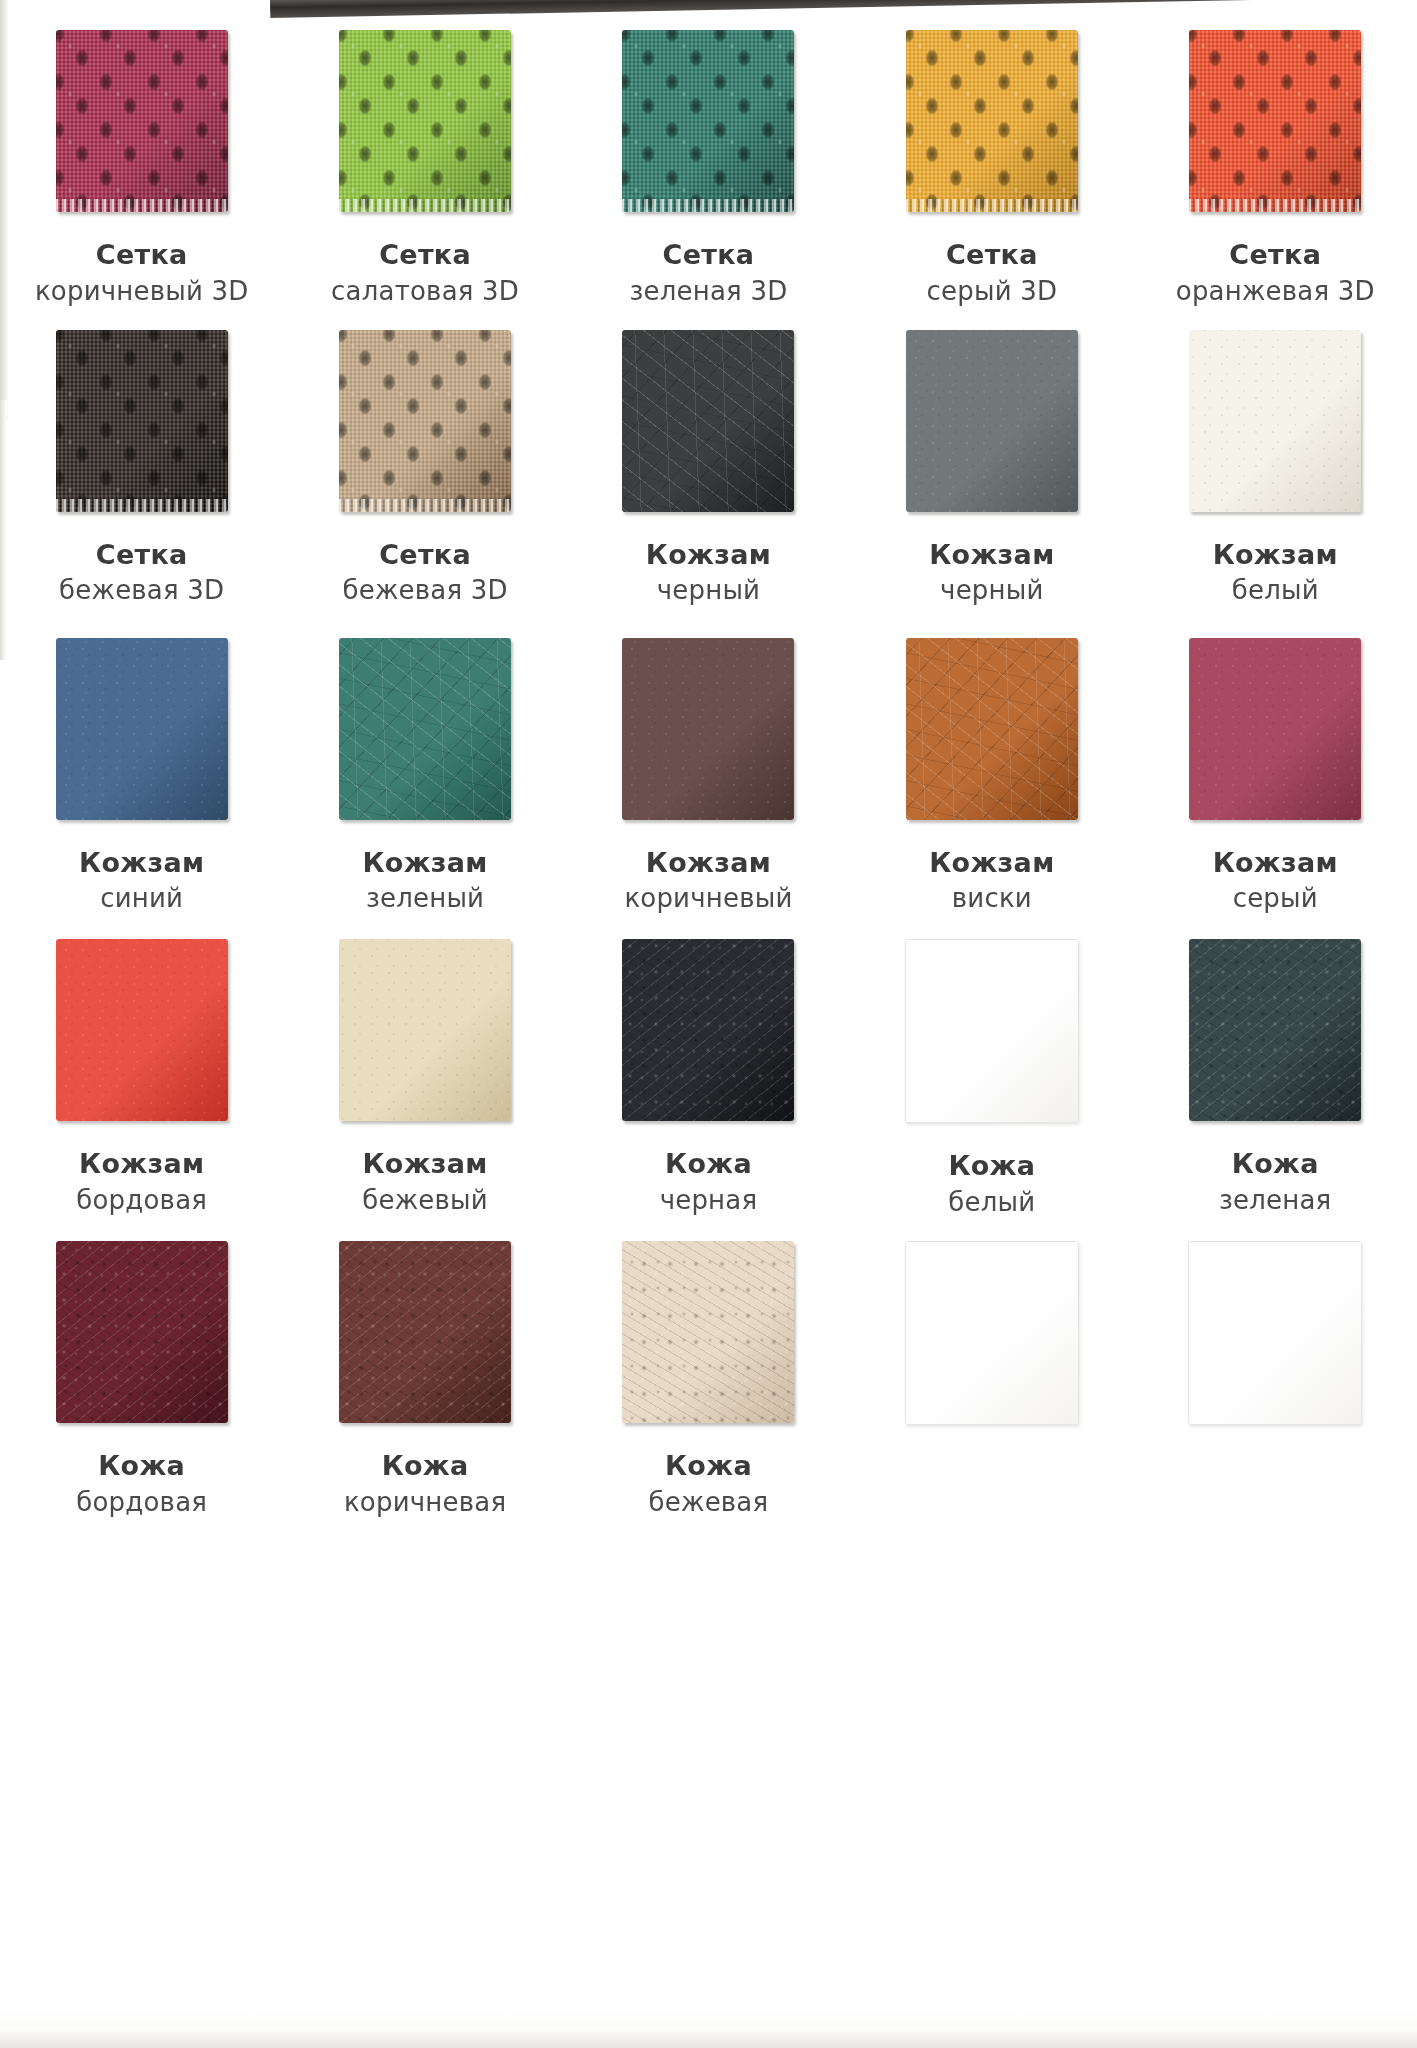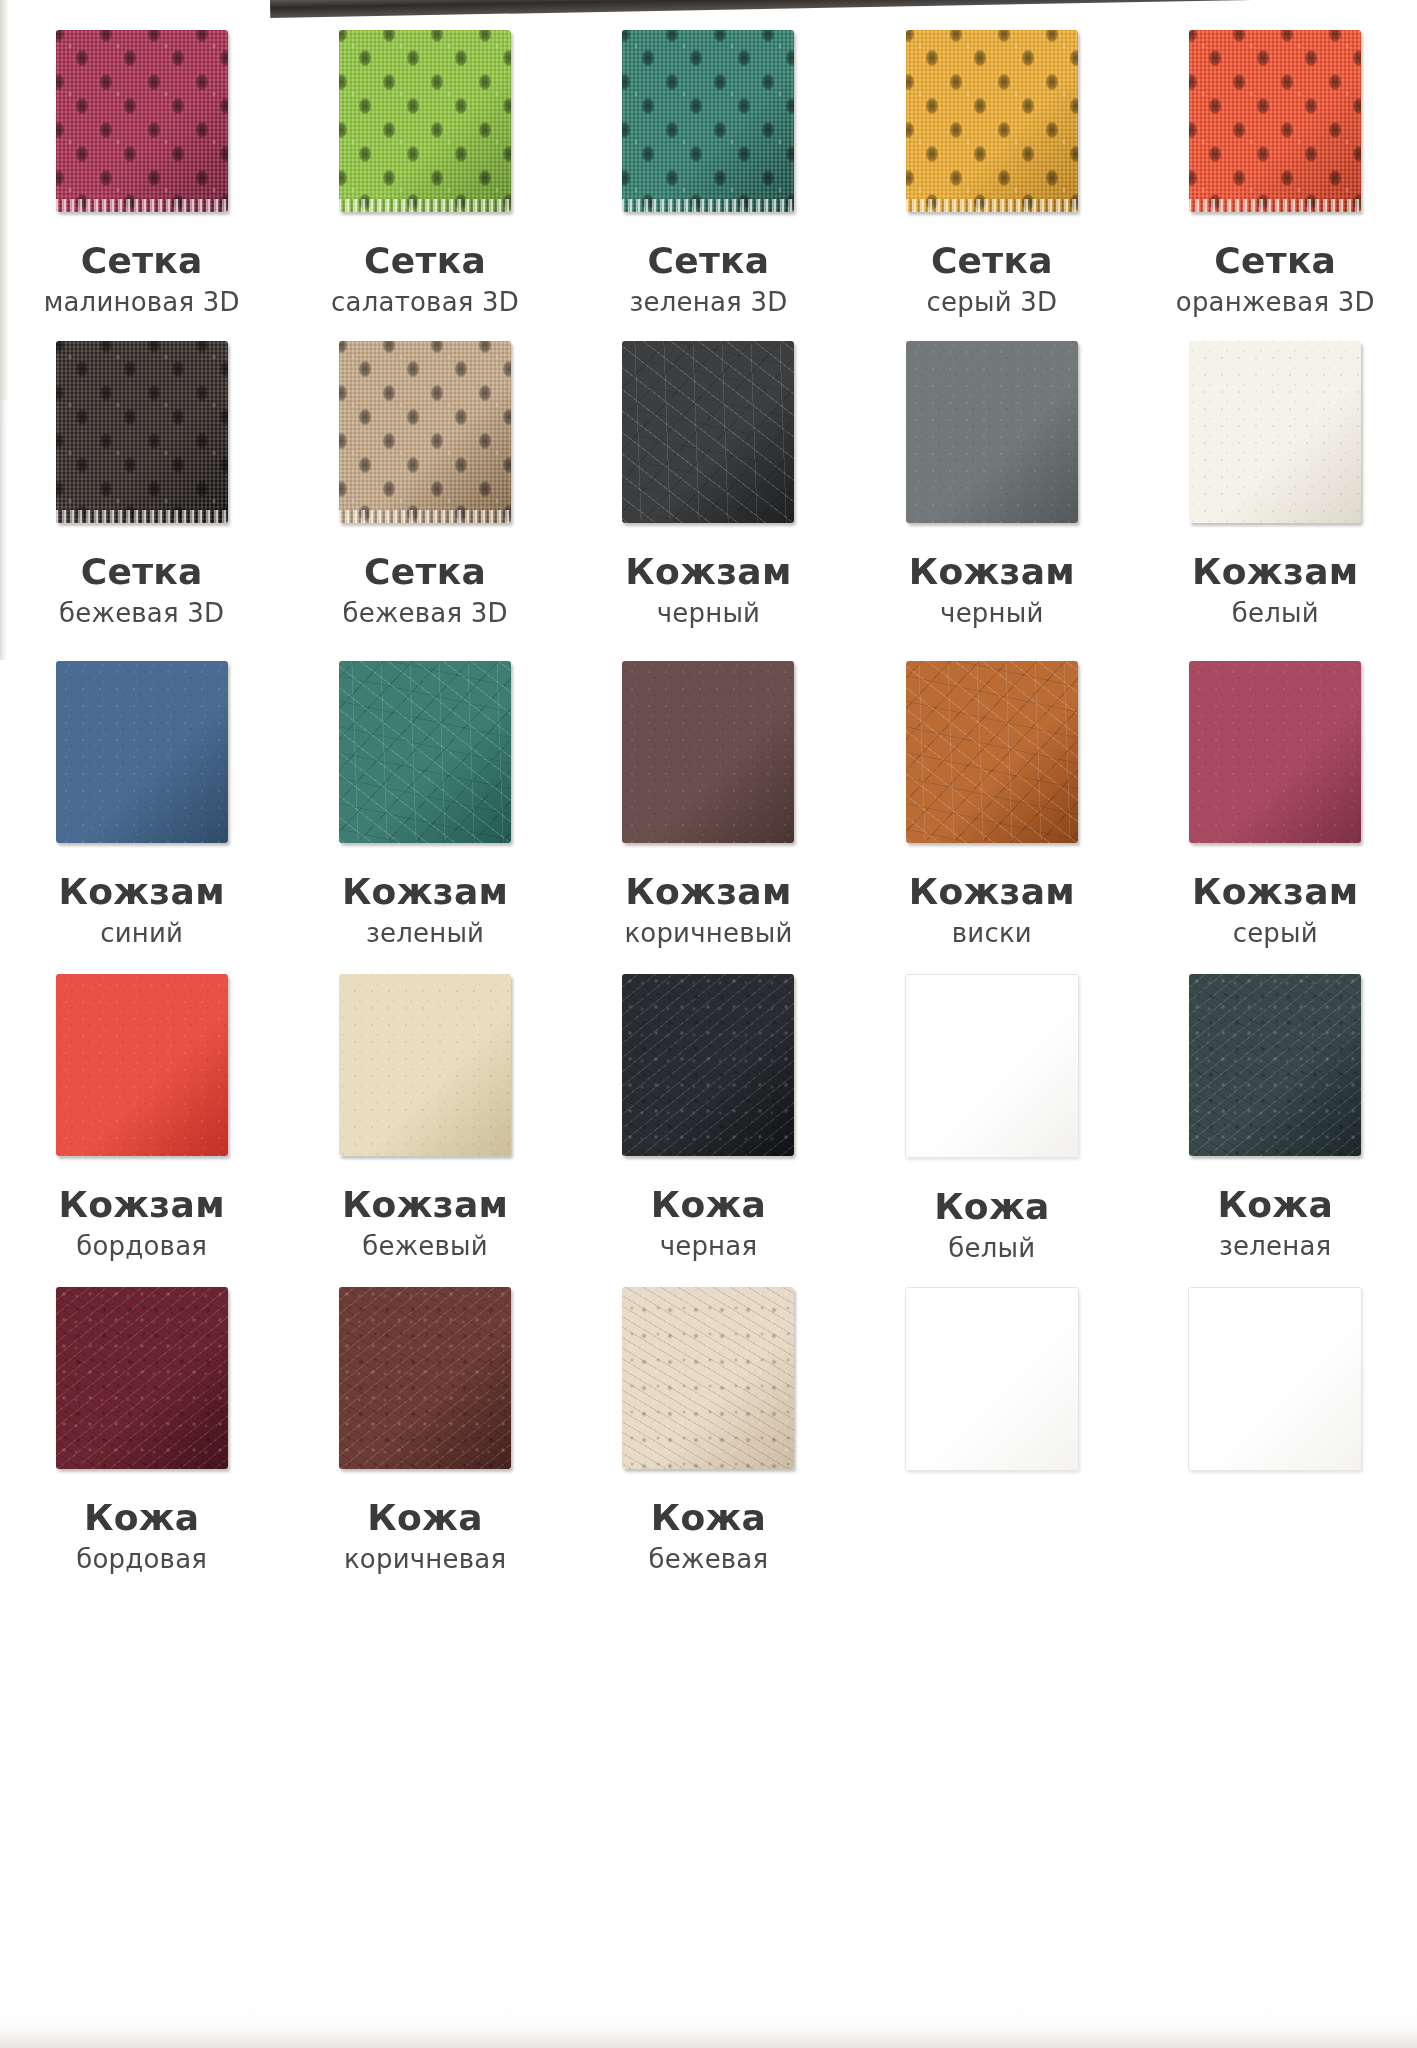--- a/index.html
+++ b/index.html
@@ -144,21 +144,21 @@
   .tex-none { background: none; }
 
   
   .swatch-label {
     text-align: center;
     line-height: 1.28;
     margin-top: 26px;
   }
   .label-material {
     font-weight: bold;
-    font-size: 36px;
+    font-size: 27px;
     color: #3b3b3b;
     letter-spacing: 0.3px;
   }
   .label-color {
     font-size: 26px;
     color: #4a4a4a;
     letter-spacing: 0.2px;
     margin-top: 2px;
   }
   .label-empty .label-material,
@@ -174,21 +174,21 @@
 <div id="grid">
     <div class="swatch-row" style="margin-bottom: 22px;">
       <div class="swatch-cell">
         <div class="swatch-chip chip-shadow">
           <div class="chip-base" style="background: linear-gradient(135deg, rgb(166, 42, 78) 0%, rgb(166, 42, 78) 58%, rgb(110, 23, 51) 100%);"></div>
           <div class="chip-tex tex-mesh"></div>
           <div class="mesh-fringe"></div>
         </div>
         <div class="swatch-label">
           <div class="label-material">Сетка</div>
-          <div class="label-color">малиновая 3D</div>
+          <div class="label-color">коричневый 3D</div>
         </div>
       </div>
       <div class="swatch-cell">
         <div class="swatch-chip chip-shadow">
           <div class="chip-base" style="background: linear-gradient(135deg, rgb(143, 198, 61) 0%, rgb(143, 198, 61) 58%, rgb(92, 140, 36) 100%);"></div>
           <div class="chip-tex tex-mesh"></div>
           <div class="mesh-fringe"></div>
         </div>
         <div class="swatch-label">
           <div class="label-material">Сетка</div>

